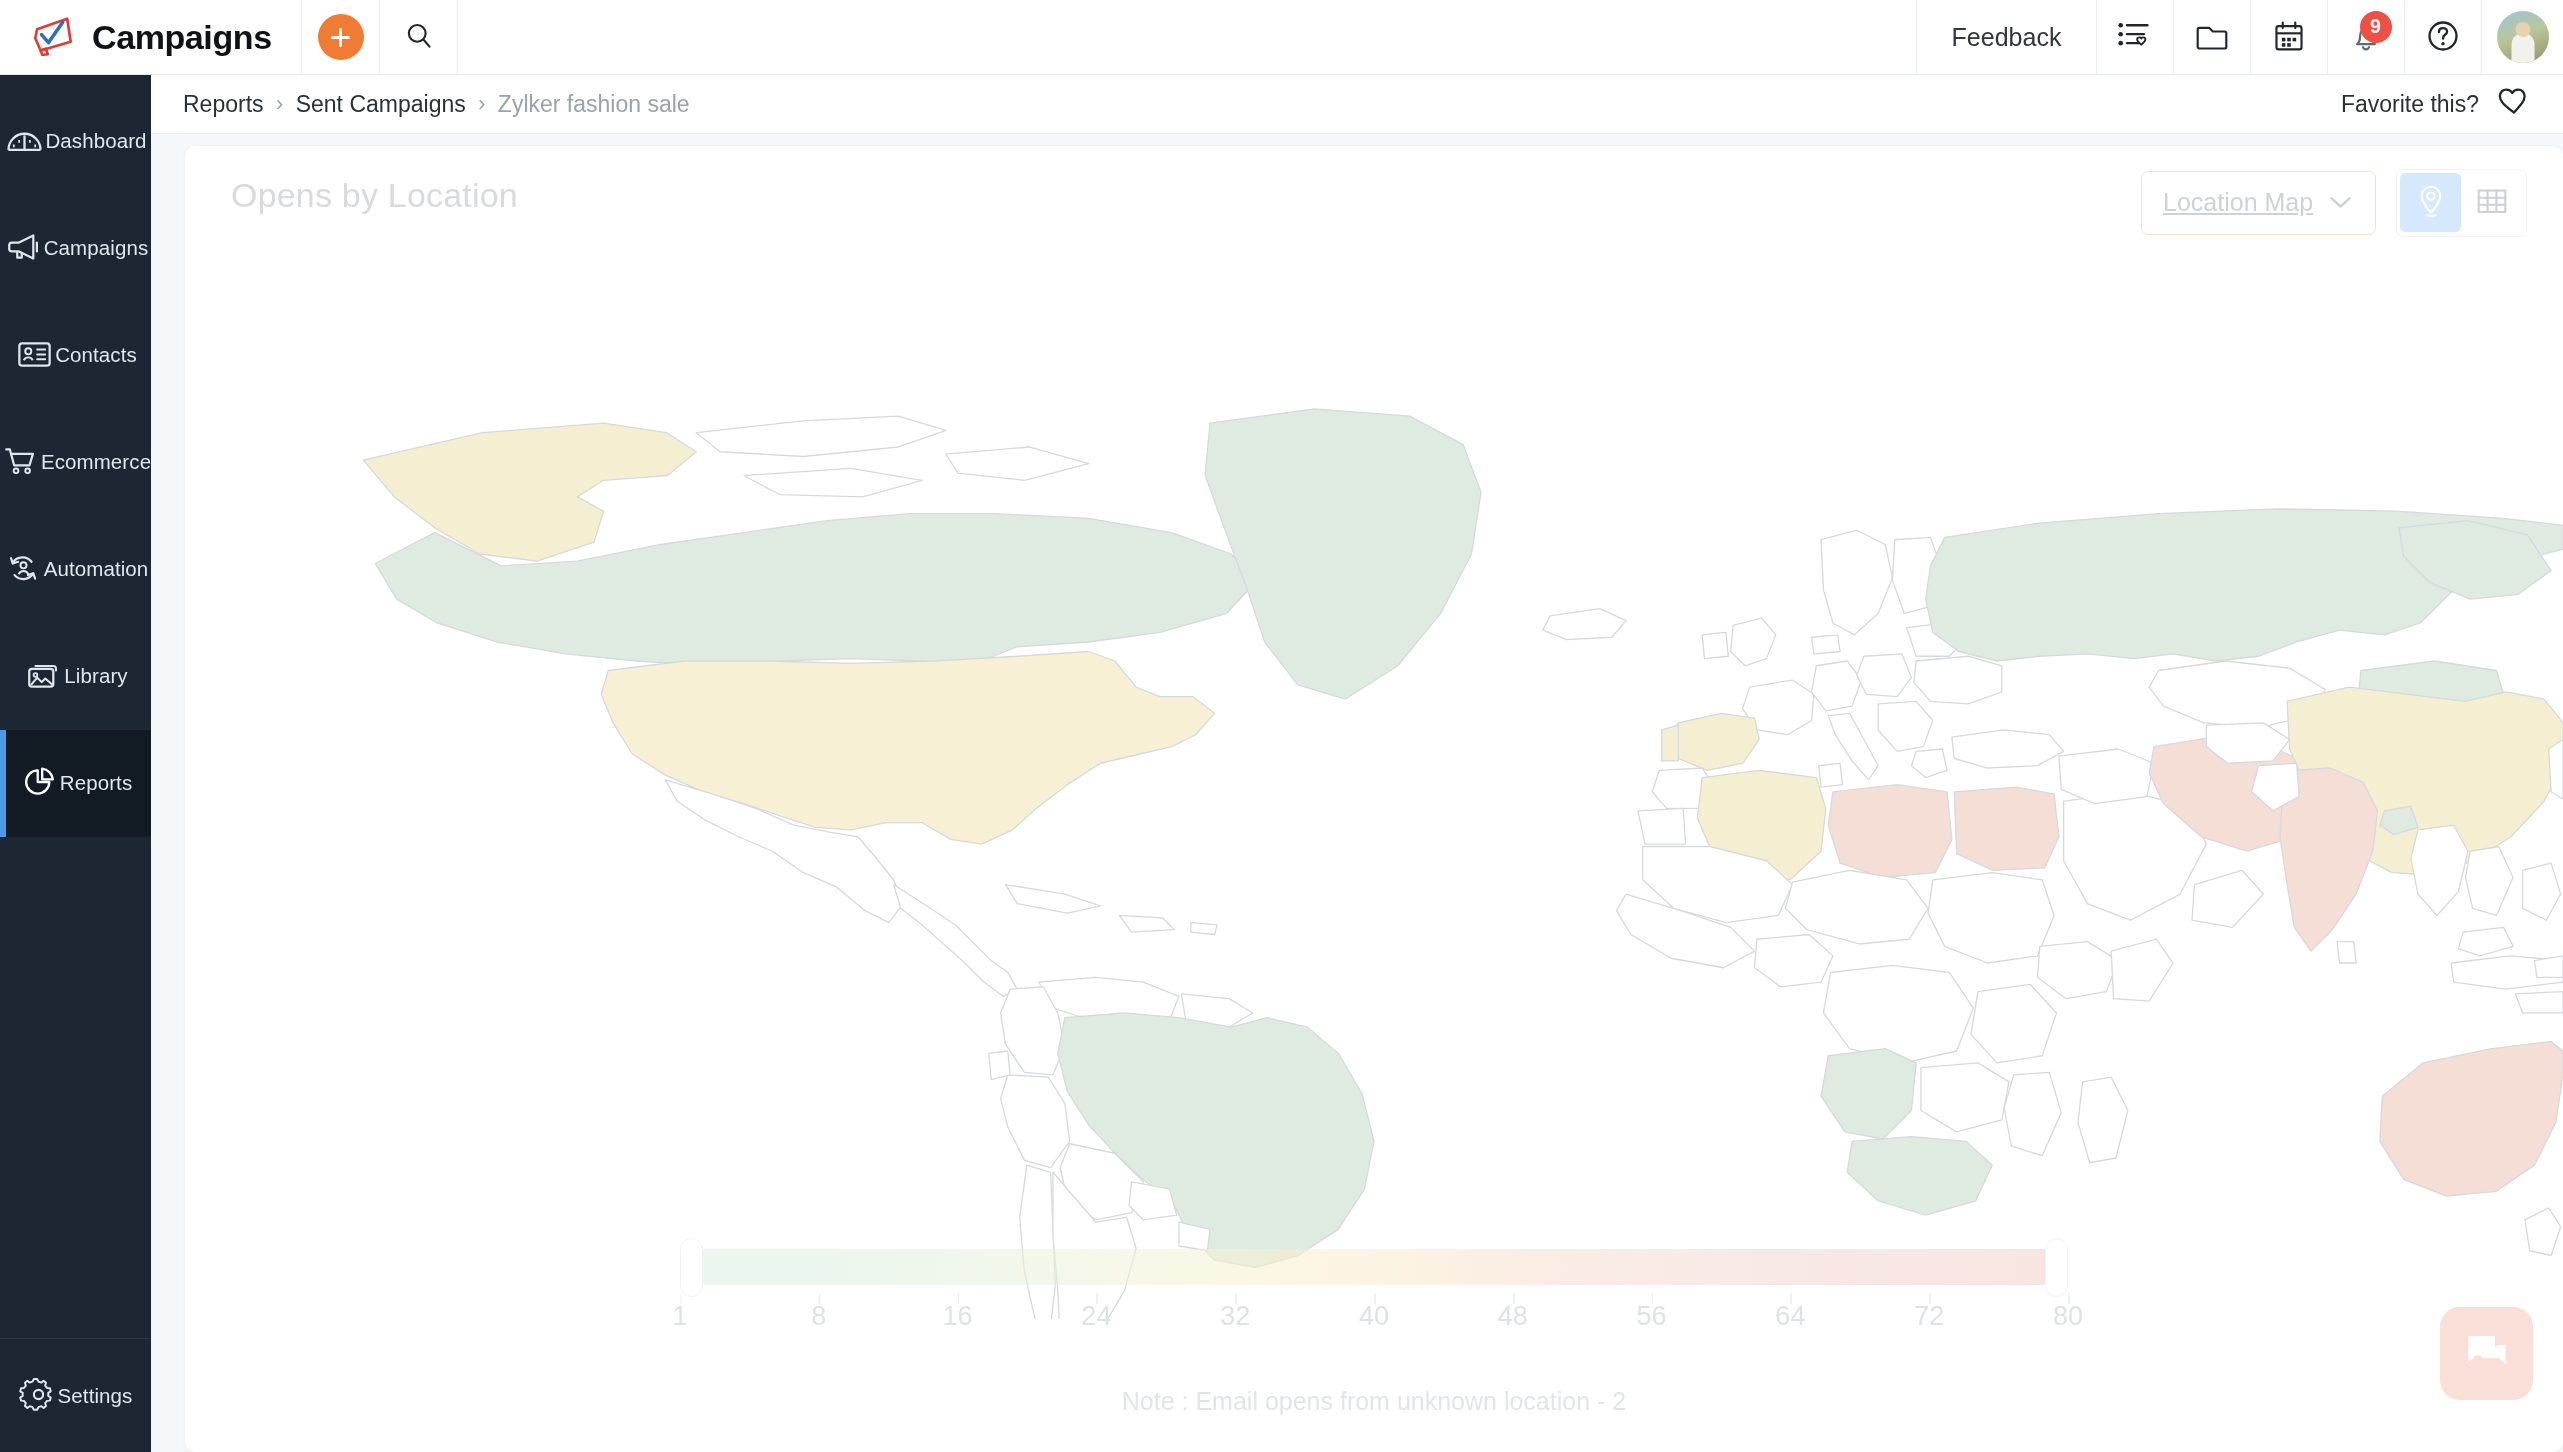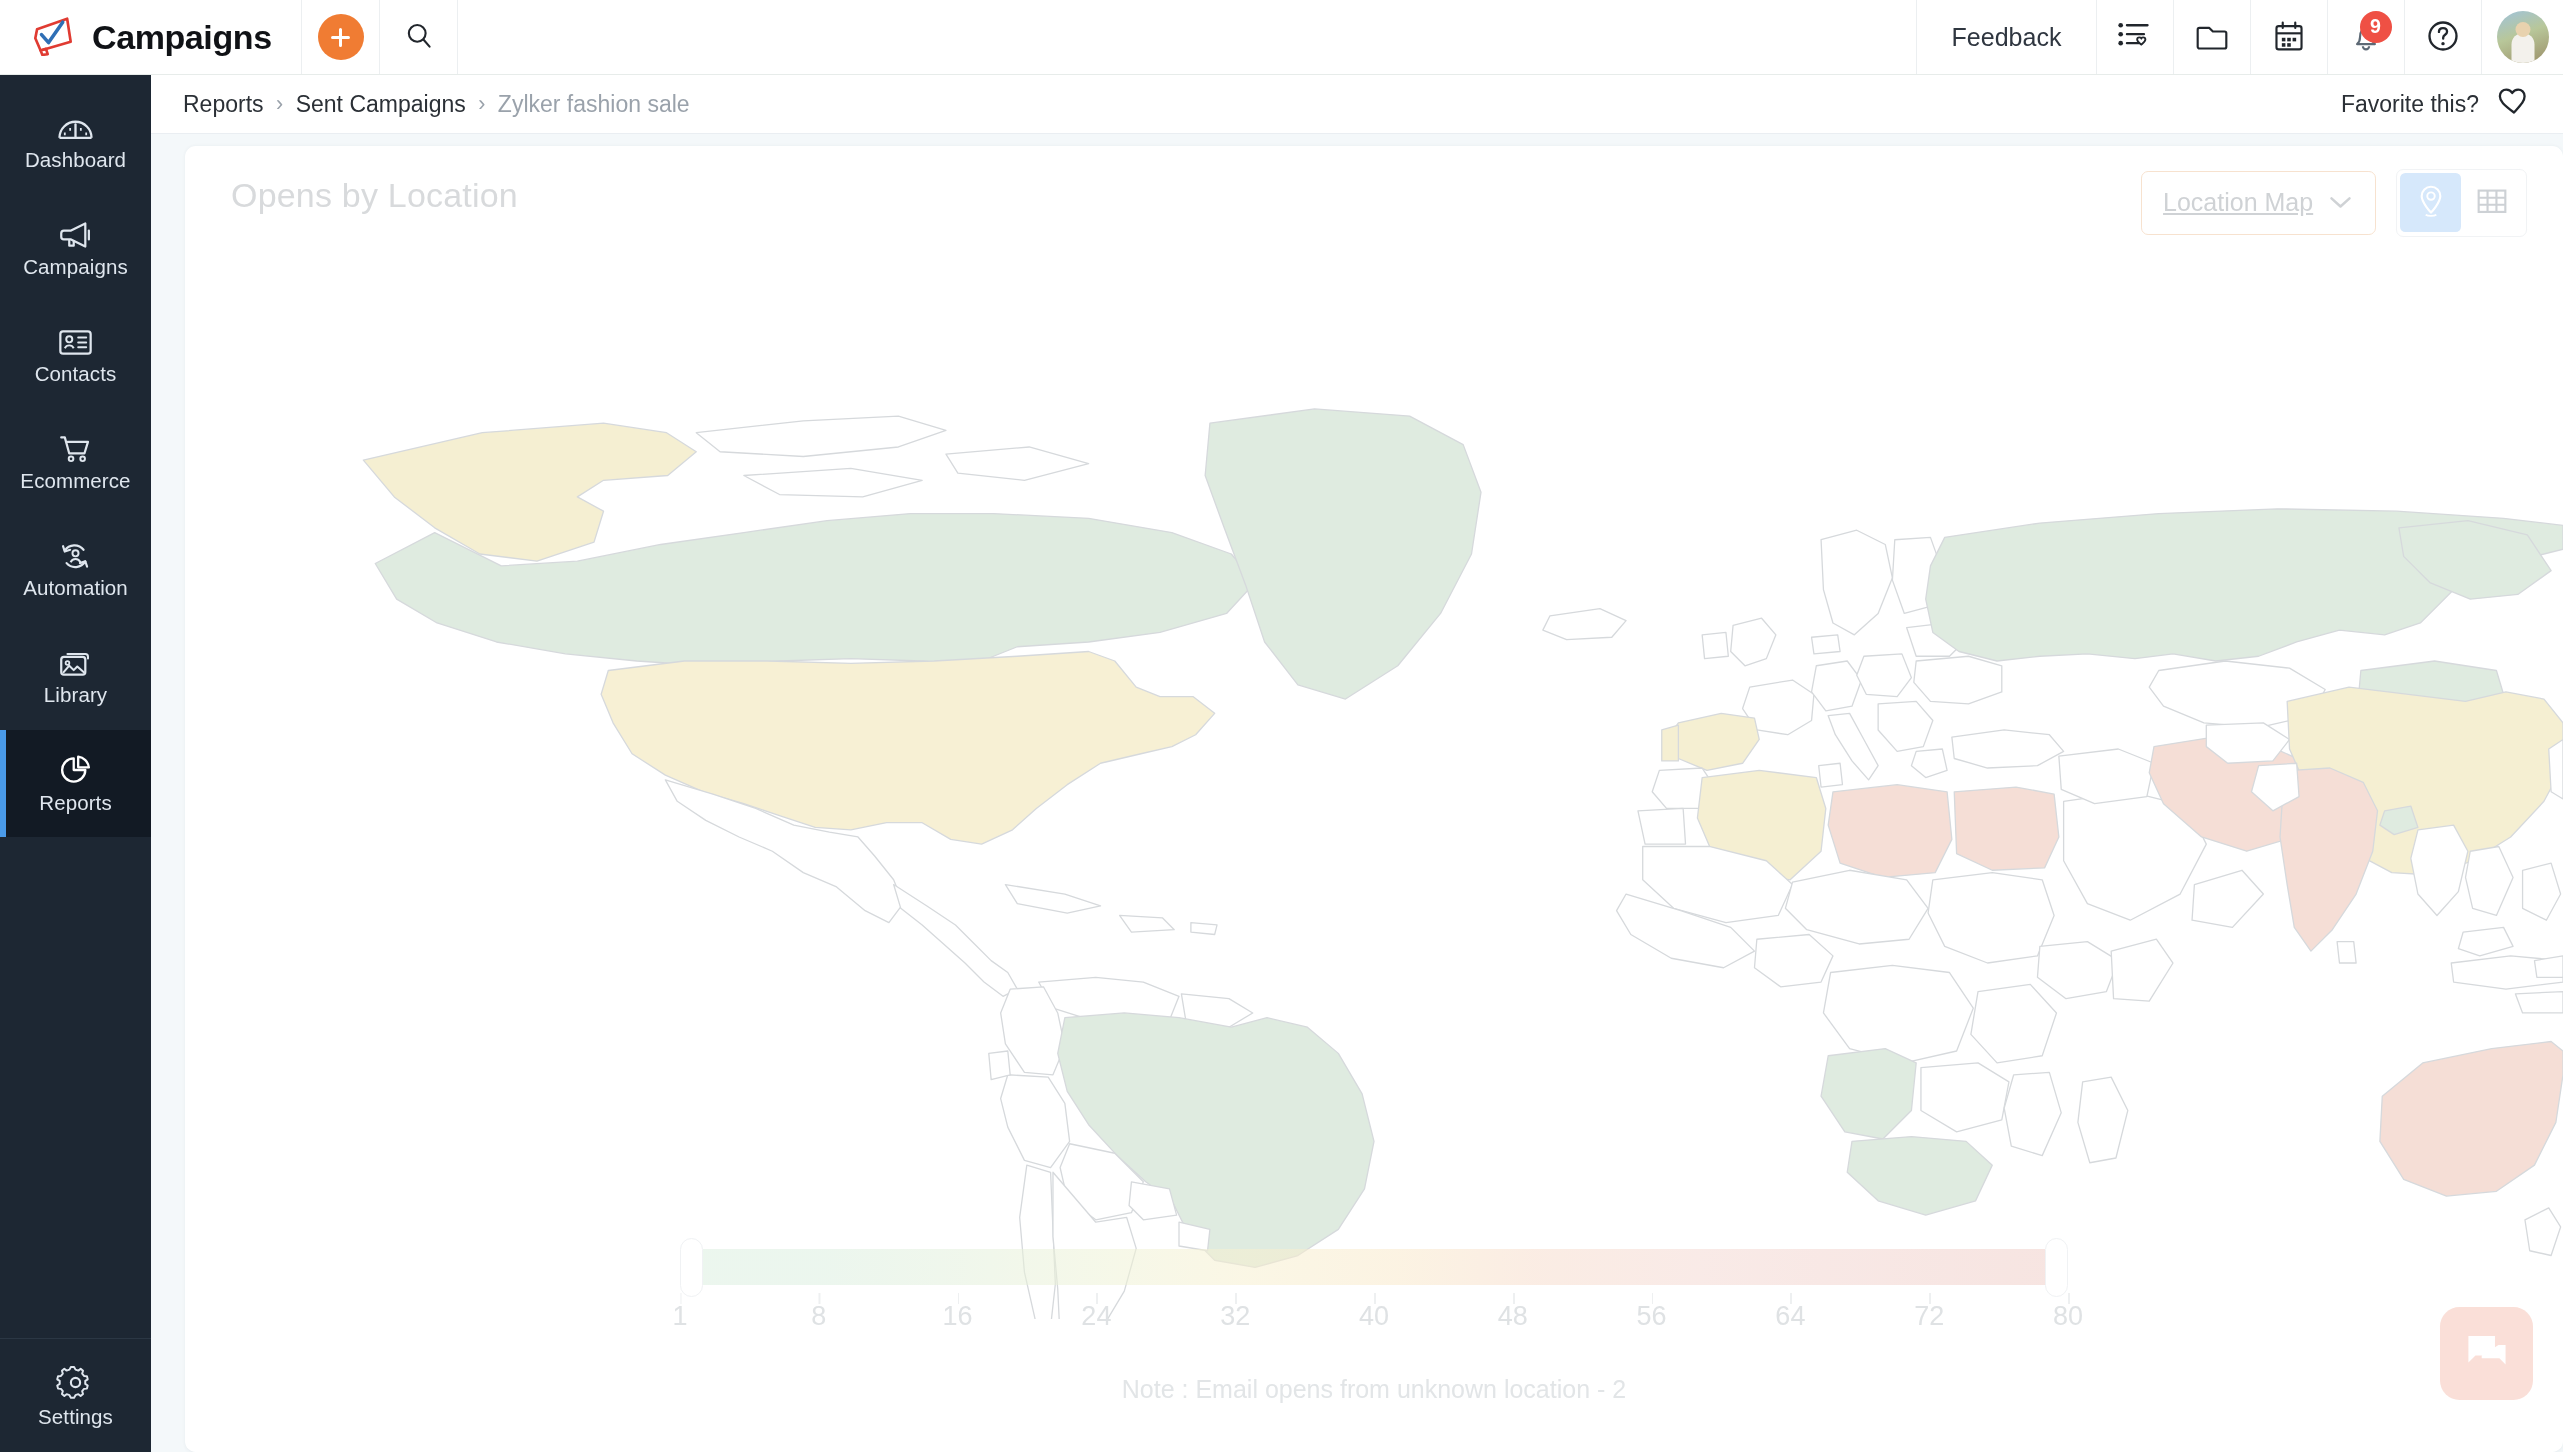--- a/index.html
+++ b/index.html
@@ -69,21 +69,21 @@
   }
 
   
   .sidebar {
     position: absolute; top: 75px; left: 0; width: 151px; height: 1378px;
     background: #1d2733; display: flex; flex-direction: column;
     z-index: 35;
   }
   .side-scroll { flex: 1 1 auto; padding-top: 12.5px; }
   .side-item {
-    height: 107px; display: flex; flex-direction: column;
+    height: 107px; display: flex; flex-direction: row;
     align-items: center; justify-content: center; 
     color: #dfe6ee; position: relative;
   }
   .side-item .lbl { font-size: 20.5px; letter-spacing: 0.1px; }
   .side-item.active { background: #121a24; }
   .side-item.active::before {
     content: ""; position: absolute; left: 0; top: 0;
     width: 6.2px; height: 100%; background: #4a9ae8;
   }
   .side-foot { border-top: 1.8px solid #2b3744; }
@@ -165,21 +165,21 @@
   .ticks {
     position: relative; height: 46px; margin-top: 3.6px;
     font-size: 27px; color: #dfe2e4;
   }
   .tick { position: absolute; top: 0; transform: translateX(-50%); }
   .tickline {
     position: absolute; top: -7.1px; left: 50%; width: 1.8px; height: 10.7px;
     background: #eef0f1;
   }
   .note {
-    position: absolute; left: 0; right: 0; bottom: 48px; text-align: center;
+    position: absolute; left: 0; right: 0; bottom: 36px; text-align: center;
     font-size: 25px; color: #e2e5e7;
   }
 
   
   .chat {
     position: absolute; right: 30px; bottom: 52px;
     width: 93px; height: 93px; border-radius: 19.6px;
     background: #fadfd8;
     display: flex; align-items: center; justify-content: center;
     z-index: 50;

